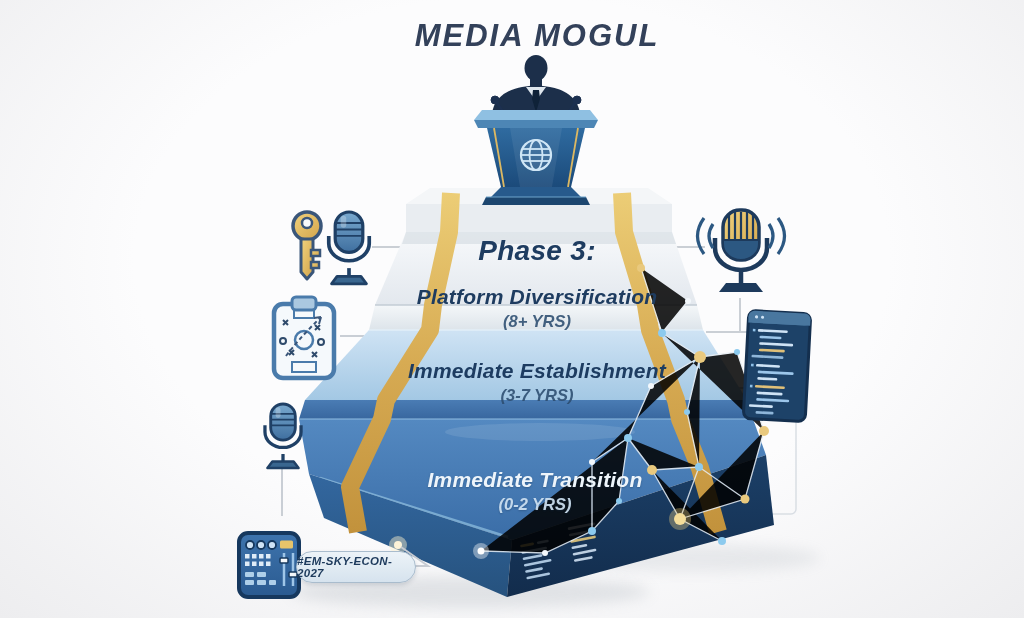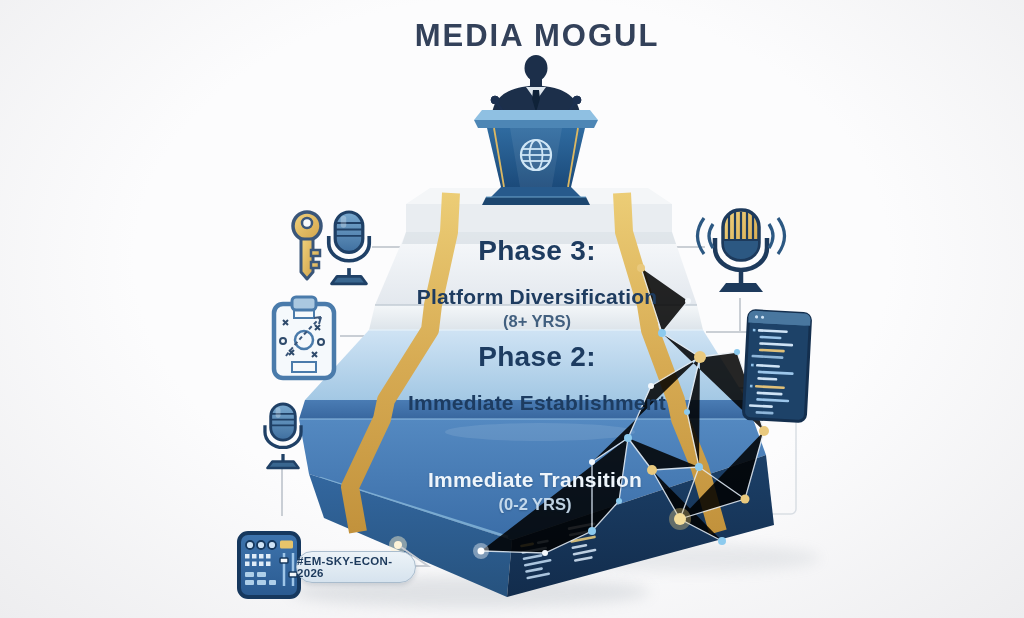--- a/index.html
+++ b/index.html
@@ -1,19 +1,20 @@
 <!DOCTYPE html>
 <html><head>
 <meta charset="utf-8">
 <style>
   html,body{margin:0;padding:0;background:#e9ebed;}
   .stage{
     position:relative;width:1024px;height:618px;overflow:hidden;
     background:radial-gradient(ellipse at 50% 42%, #fcfcfd 52%, #ededef 100%);
     font-family:"Liberation Sans", sans-serif;
+    font-style:italic;
   }
   svg.scene{position:absolute;left:0;top:0;}
   .page-title{
     position:absolute;left:277px;top:18px;width:520px;text-align:center;
     font-size:31px;font-weight:bold;letter-spacing:2px;color:#33415a;
   }
   .phase-block{position:absolute;width:330px;text-align:center;line-height:1.15;}
   .phase-block .ph-name{display:block;font-size:28px;font-weight:bold;letter-spacing:.3px;}
   .phase-block .ph-sub{display:block;font-size:21px;font-weight:bold;letter-spacing:.2px;margin-top:18px;}
   .phase-block .ph-yrs{display:block;font-size:16.5px;font-weight:600;margin-top:3px;}
@@ -339,23 +340,23 @@
 
   <div class="page-title">MEDIA MOGUL</div>
 
   <div class="phase-block p3">
     <span class="ph-name">Phase 3:</span>
     <span class="ph-sub">Platform Diversification</span>
     <span class="ph-yrs">(8+ YRS)</span>
   </div>
 
   <div class="phase-block p2">
-    <span class="ph-name">Phase 2:</span>
     <span class="ph-sub">Immediate Establishment</span>
+    <span class="ph-yrs">(3-7 YRS)</span>
   </div>
 
   <div class="phase-block p1">
     <span class="ph-sub">Immediate Transition</span>
     <span class="ph-yrs">(0-2 YRS)</span>
   </div>
 
-  <div class="tag-pill">#EM-SKY-ECON-2026</div>
+  <div class="tag-pill">#EM-SKY-ECON-2027</div>
 </div>
 
 </body></html>

